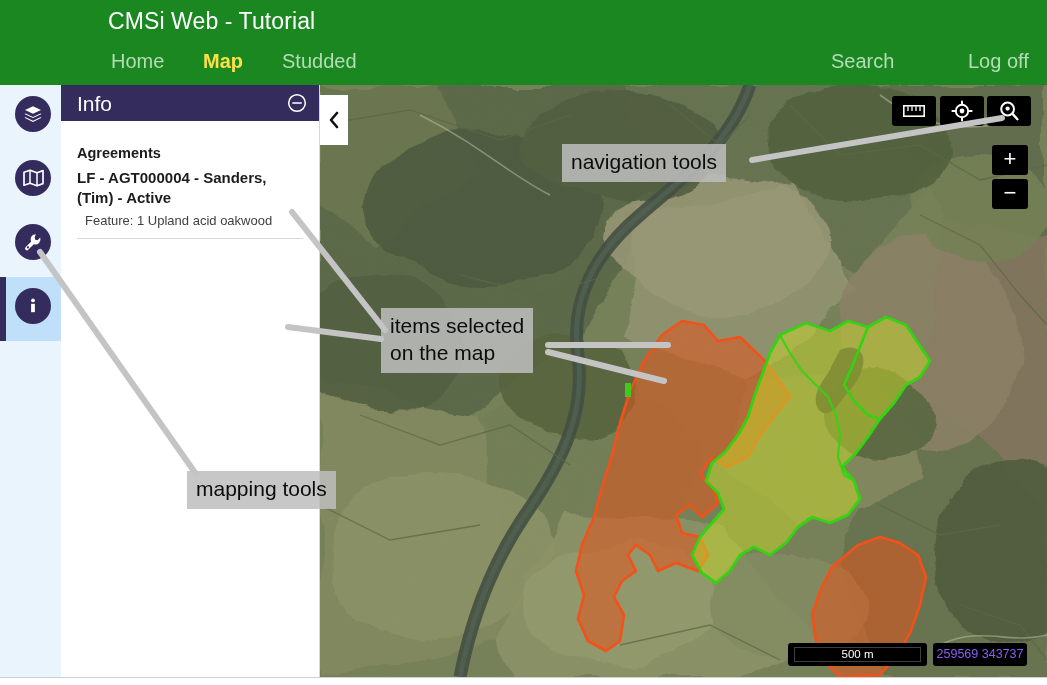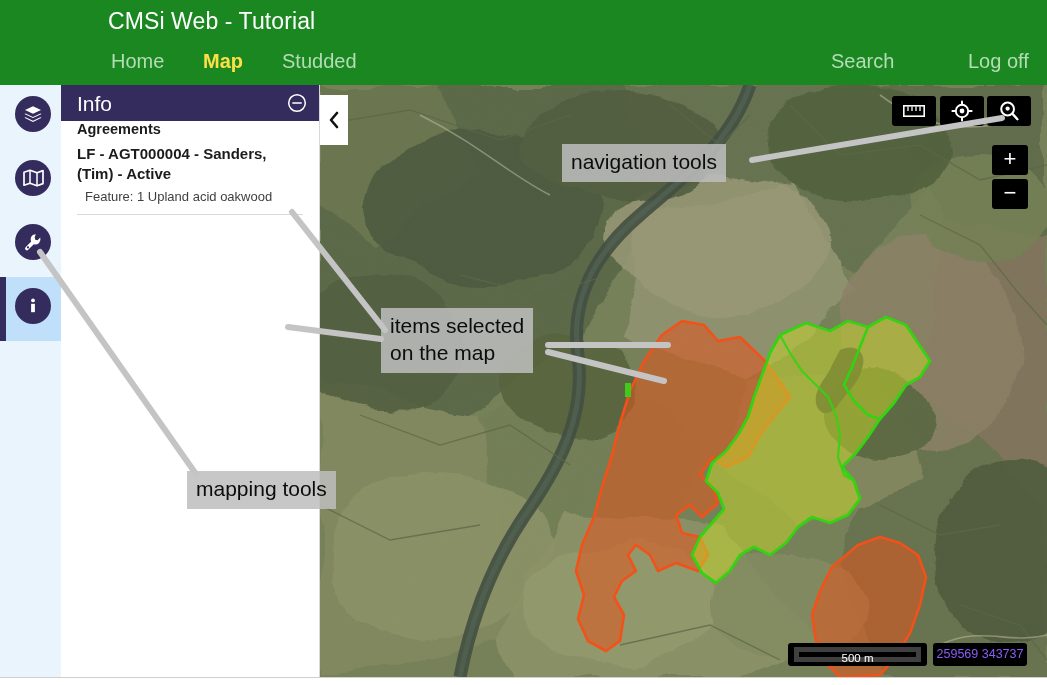--- a/index.html
+++ b/index.html
@@ -112,21 +112,21 @@
     position: absolute; left: 16px; top: 7px;
     font-size: 21px; font-weight: normal;
     margin: 0;
     line-height: 24px;
   }
   #info-collapse {
     position: absolute; right: 12px; top: 8px;
     width: 20px; height: 20px;
     cursor: pointer;
   }
-  #info-body { padding: 0 16px 0 16px; }
+  #info-body { padding: 24px 16px 0 16px; }
   #agreements-heading {
     font-size: 14.5px; font-weight: bold;
     color: #1c1c1c;
     margin: 0 0 7px 0;
   }
   .agreement {
     padding-bottom: 9px;
     border-bottom: 1px solid #d9d9d9;
     margin-bottom: 10px;
   }
@@ -191,21 +191,21 @@
     position: absolute;
     left: 788px; top: 643px;
     width: 139px; height: 23px;
     background: #000000;
     border-radius: 3px;
     z-index: 8;
     display: flex; align-items: center; justify-content: center;
   }
   #scalebar-inner {
     width: 127px; height: 15px;
-    border: 5px solid #404040;
+    border: 1px solid #404040;
     color: #ffffff;
     font-size: 11.5px;
     text-align: center;
     line-height: 13px;
   }
   #coords {
     position: absolute;
     left: 933px; top: 643px;
     width: 94px; height: 23px;
     background: #000000;

